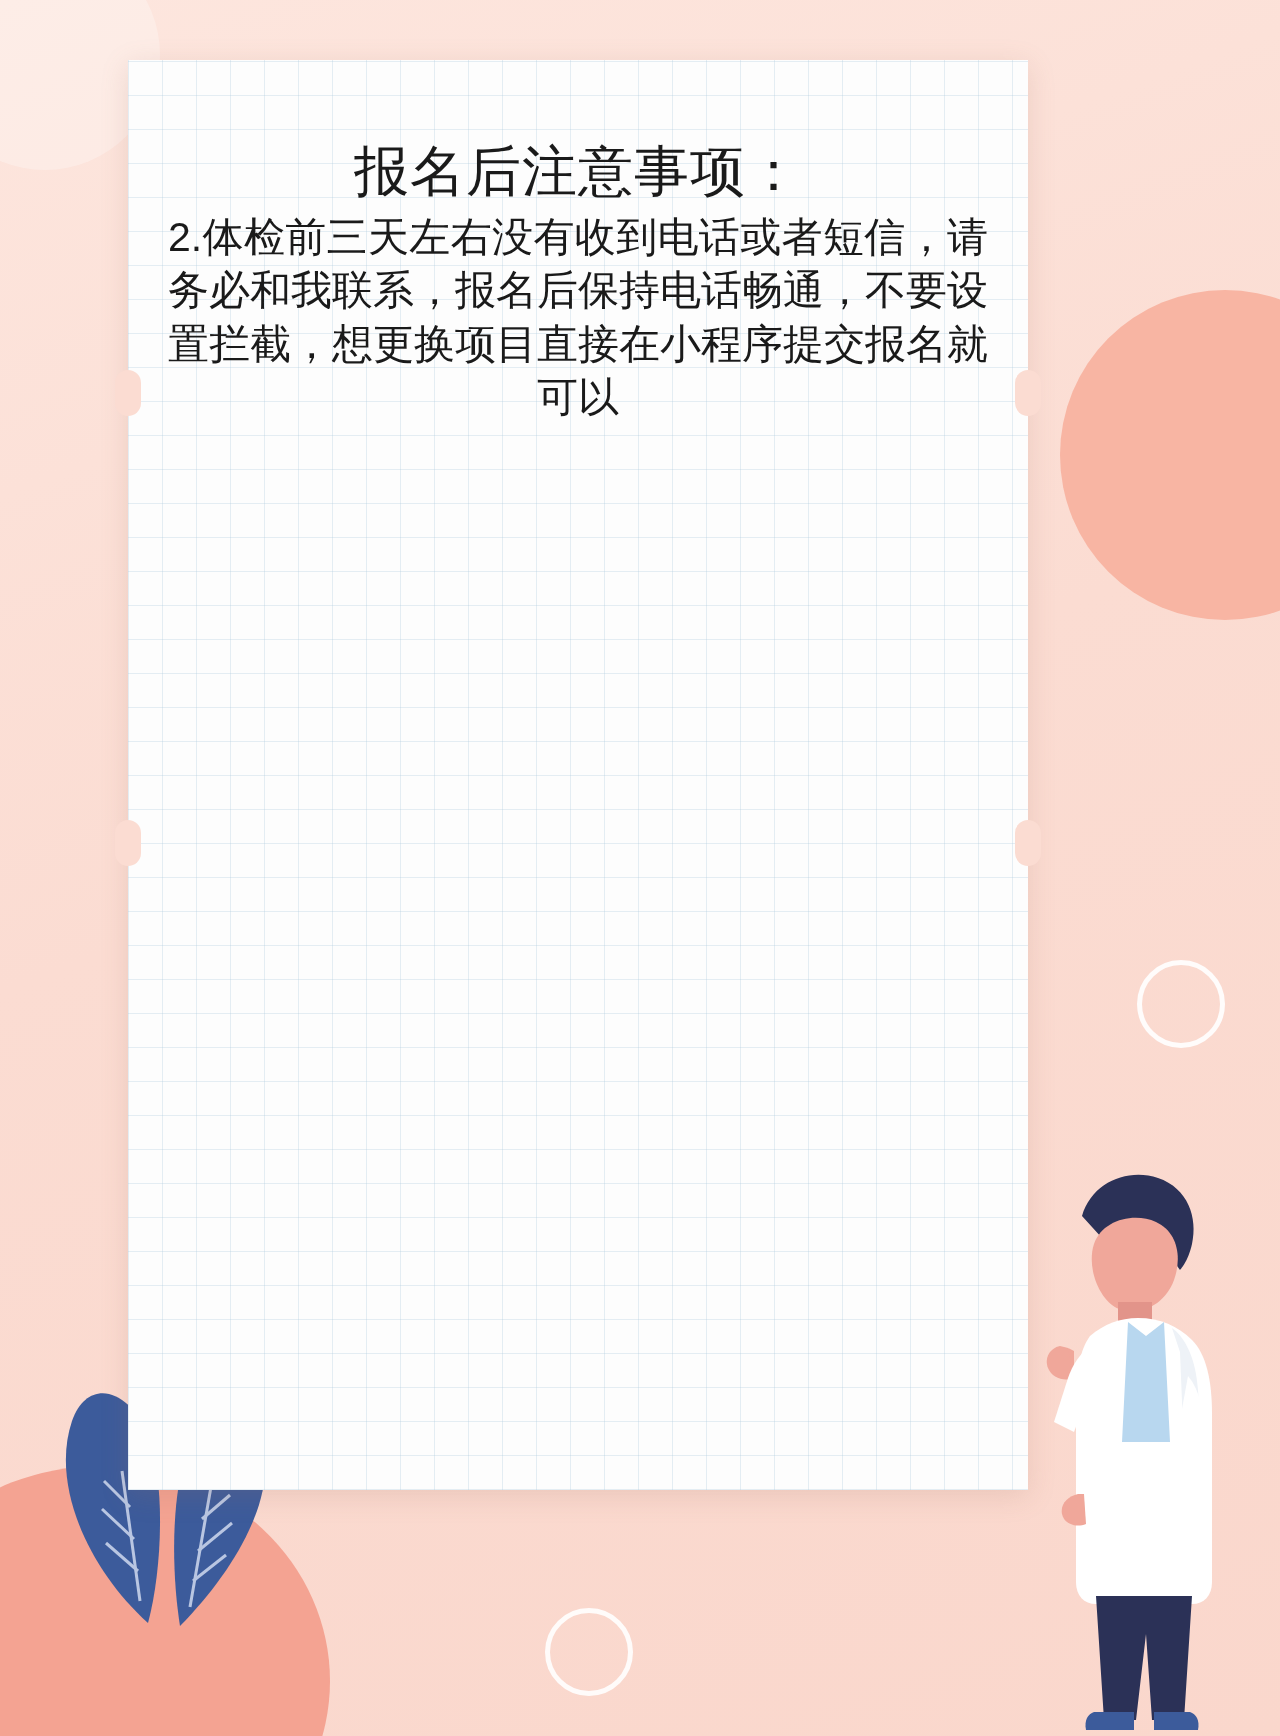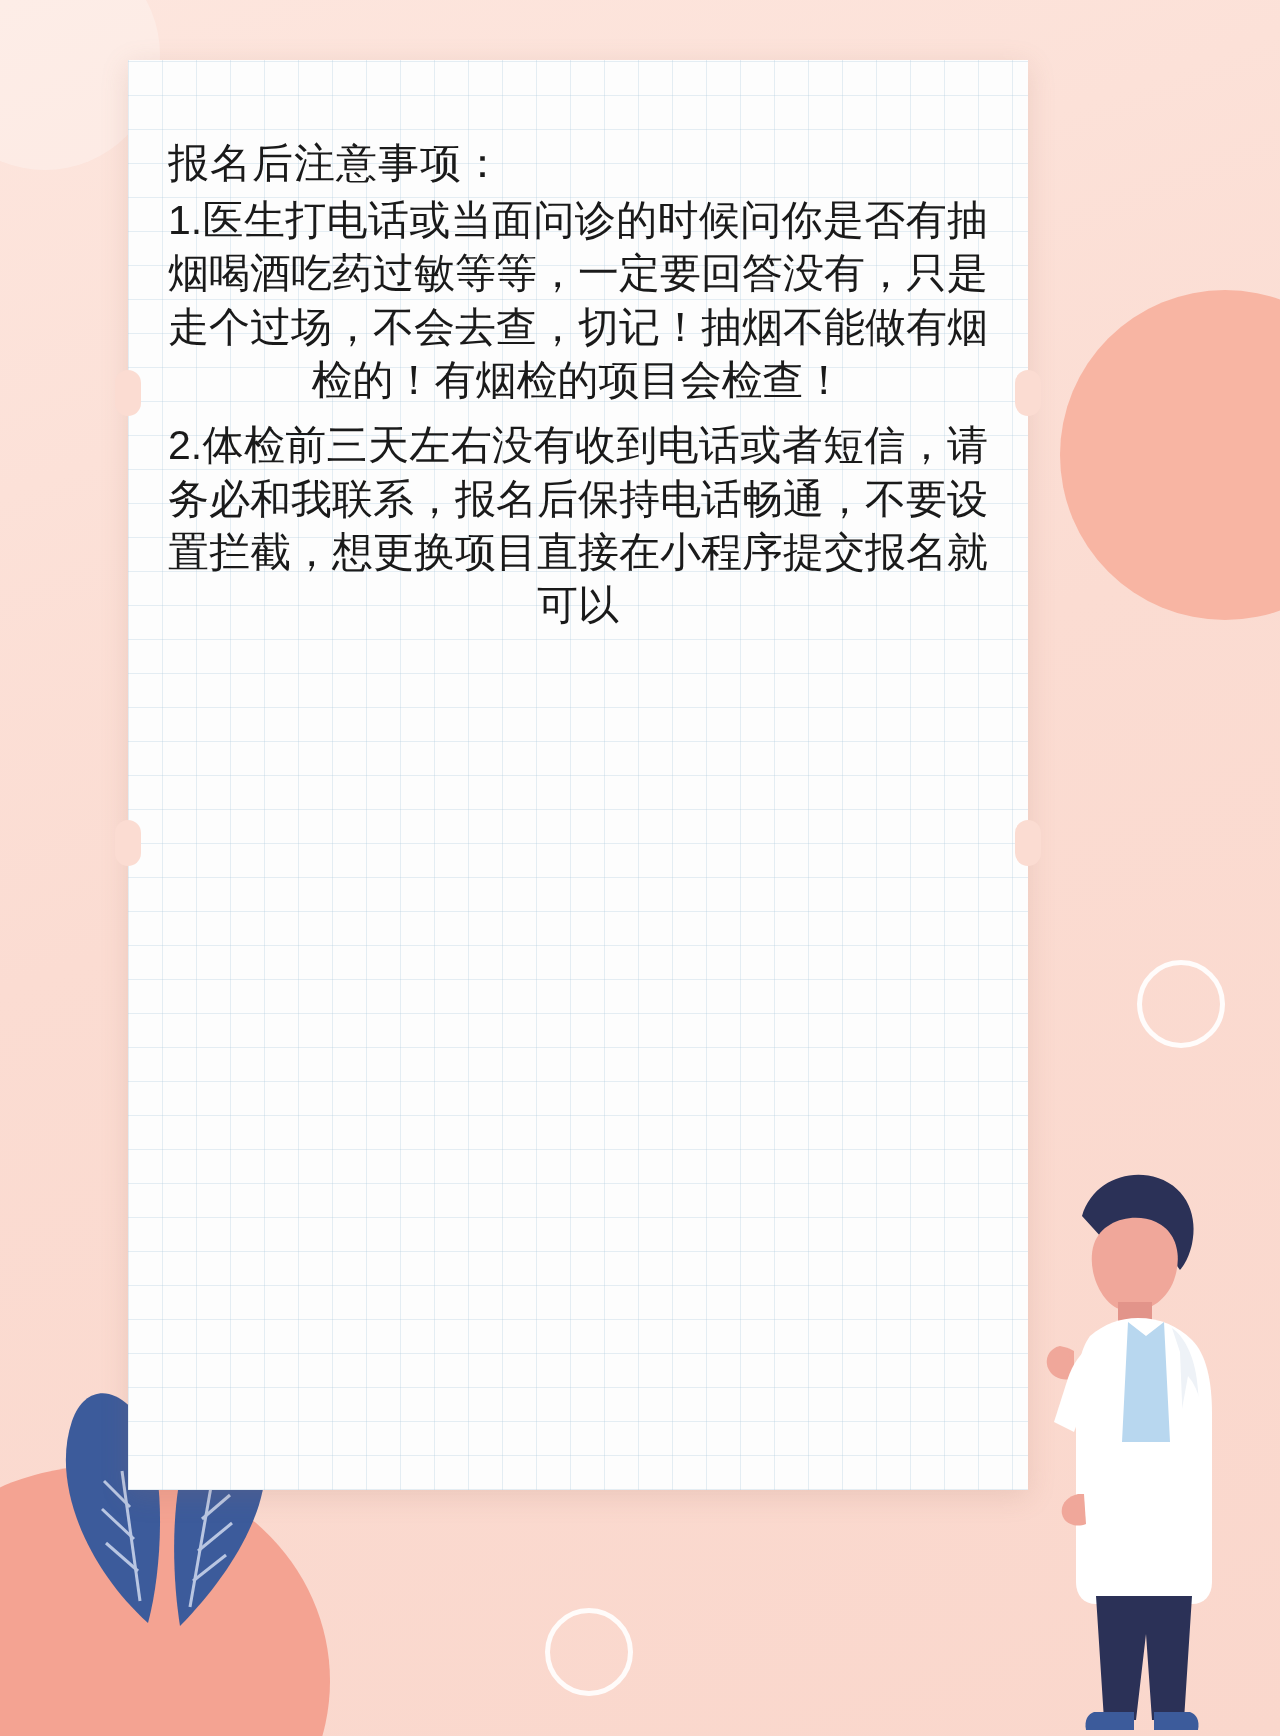--- a/index.html
+++ b/index.html
@@ -106,21 +106,22 @@
 
   .paper-inner {
     position: absolute;
     left: 40px;
     right: 40px;
     top: 78px;
     bottom: 40px;
   }
 
   .doc-title {
-    font-size: 41px;
+    text-align: center;
+    font-size: 55px;
     line-height: 1.22;
     color: #1a1a1a;
     font-weight: 400;
     letter-spacing: 1px;
     margin-bottom: 6px;
   }
 
   .para {
     font-size: 41px;
     line-height: 1.30;
@@ -169,21 +170,20 @@
   </svg>
 
   <div class="paper">
     <div class="notch l1"></div>
     <div class="notch l2"></div>
     <div class="notch r1"></div>
     <div class="notch r2"></div>
 
     <div class="paper-inner">
       <div class="doc-title">报名后注意事项：</div>
-      <p class="para">1.医生打电话或当面问诊的时候问你是否有抽烟喝酒吃药过敏等等，一定要回答没有，只是走个过场，不会去查，切记！抽烟不能做有烟检的！有烟检的项目会检查！</p>
       <p class="para">2.体检前三天左右没有收到电话或者短信，请务必和我联系，报名后保持电话畅通，不要设置拦截，想更换项目直接在小程序提交报名就可以</p>
     </div>
   </div>
 
   <svg class="doctor" viewBox="0 0 260 640">
 
     <path d="M92 255 c-8 -6 -20 -4 -24 6 c-4 10 4 18 14 20 l10 2 z" fill="#f0a79a"></path>
     <path d="M78 250 c-10 2 -16 12 -12 22 c4 10 16 14 26 10 l-6 -30 z" fill="#f0a79a"></path>
 
     <path d="M100 120 c10 -34 46 -48 76 -38 c30 10 40 40 34 66 c-4 18 -12 26 -12 26 l-16 -22 c-20 6 -50 2 -62 -10 z" fill="#2b3157"></path>

